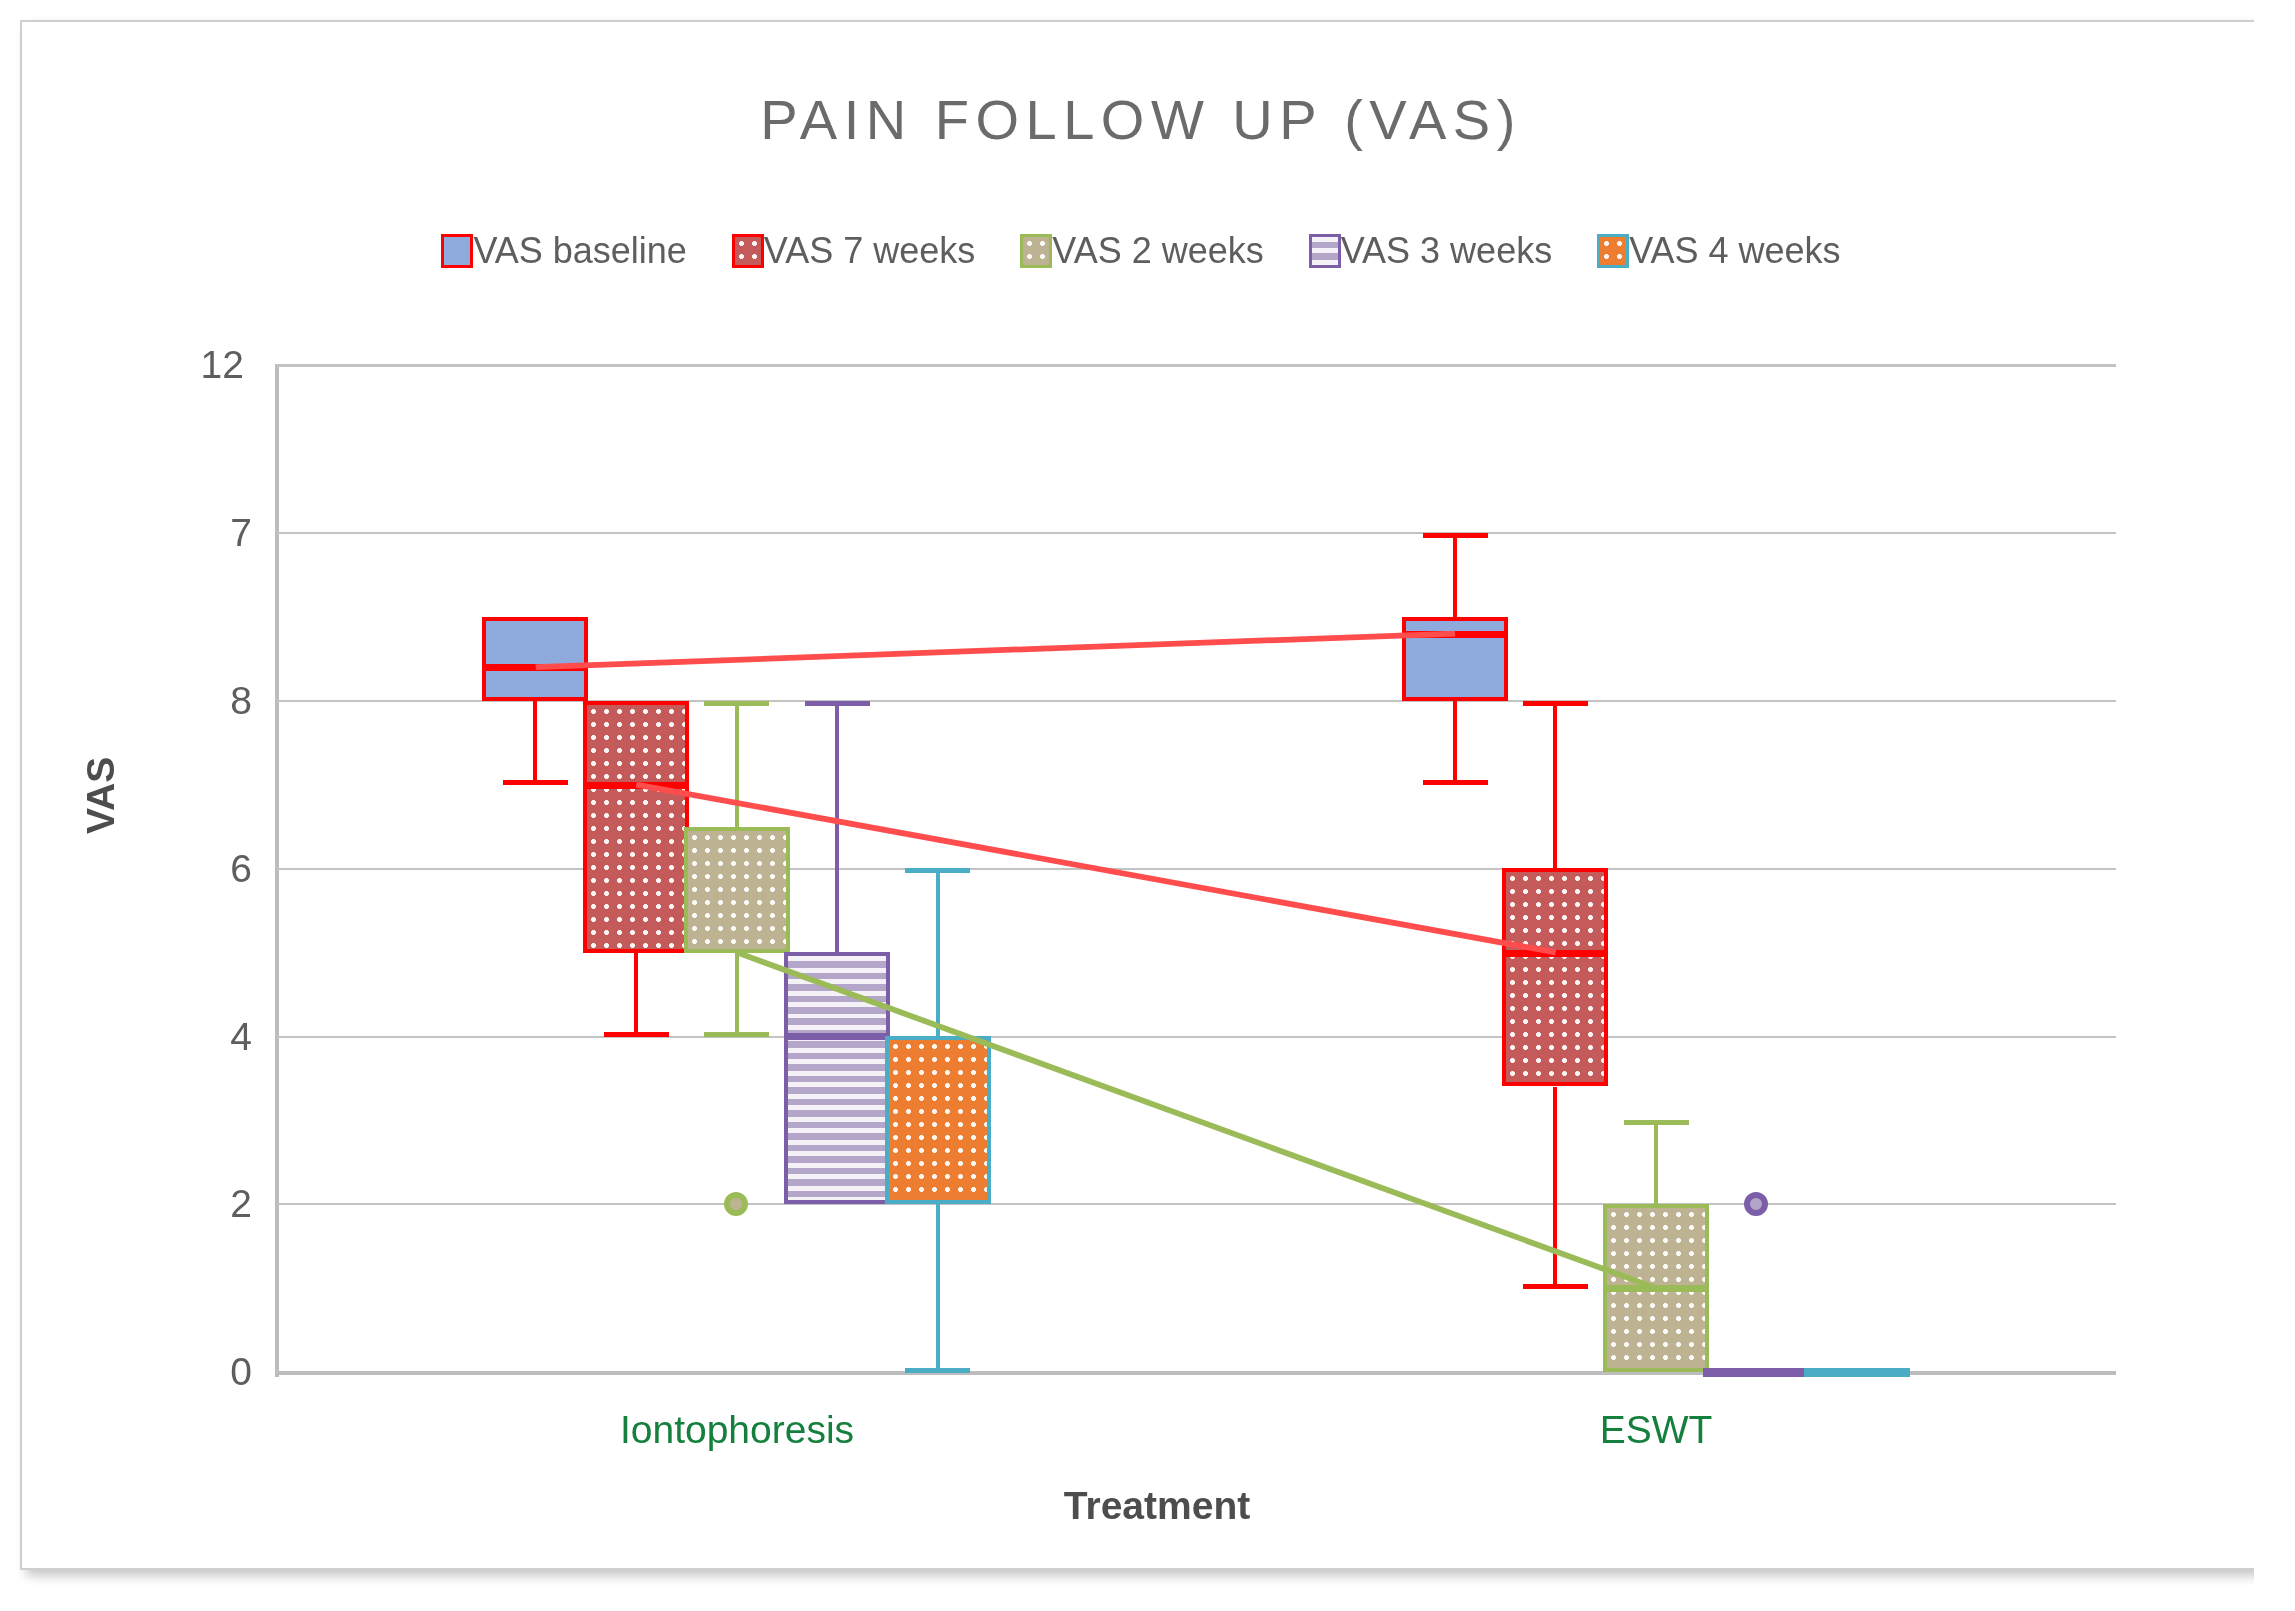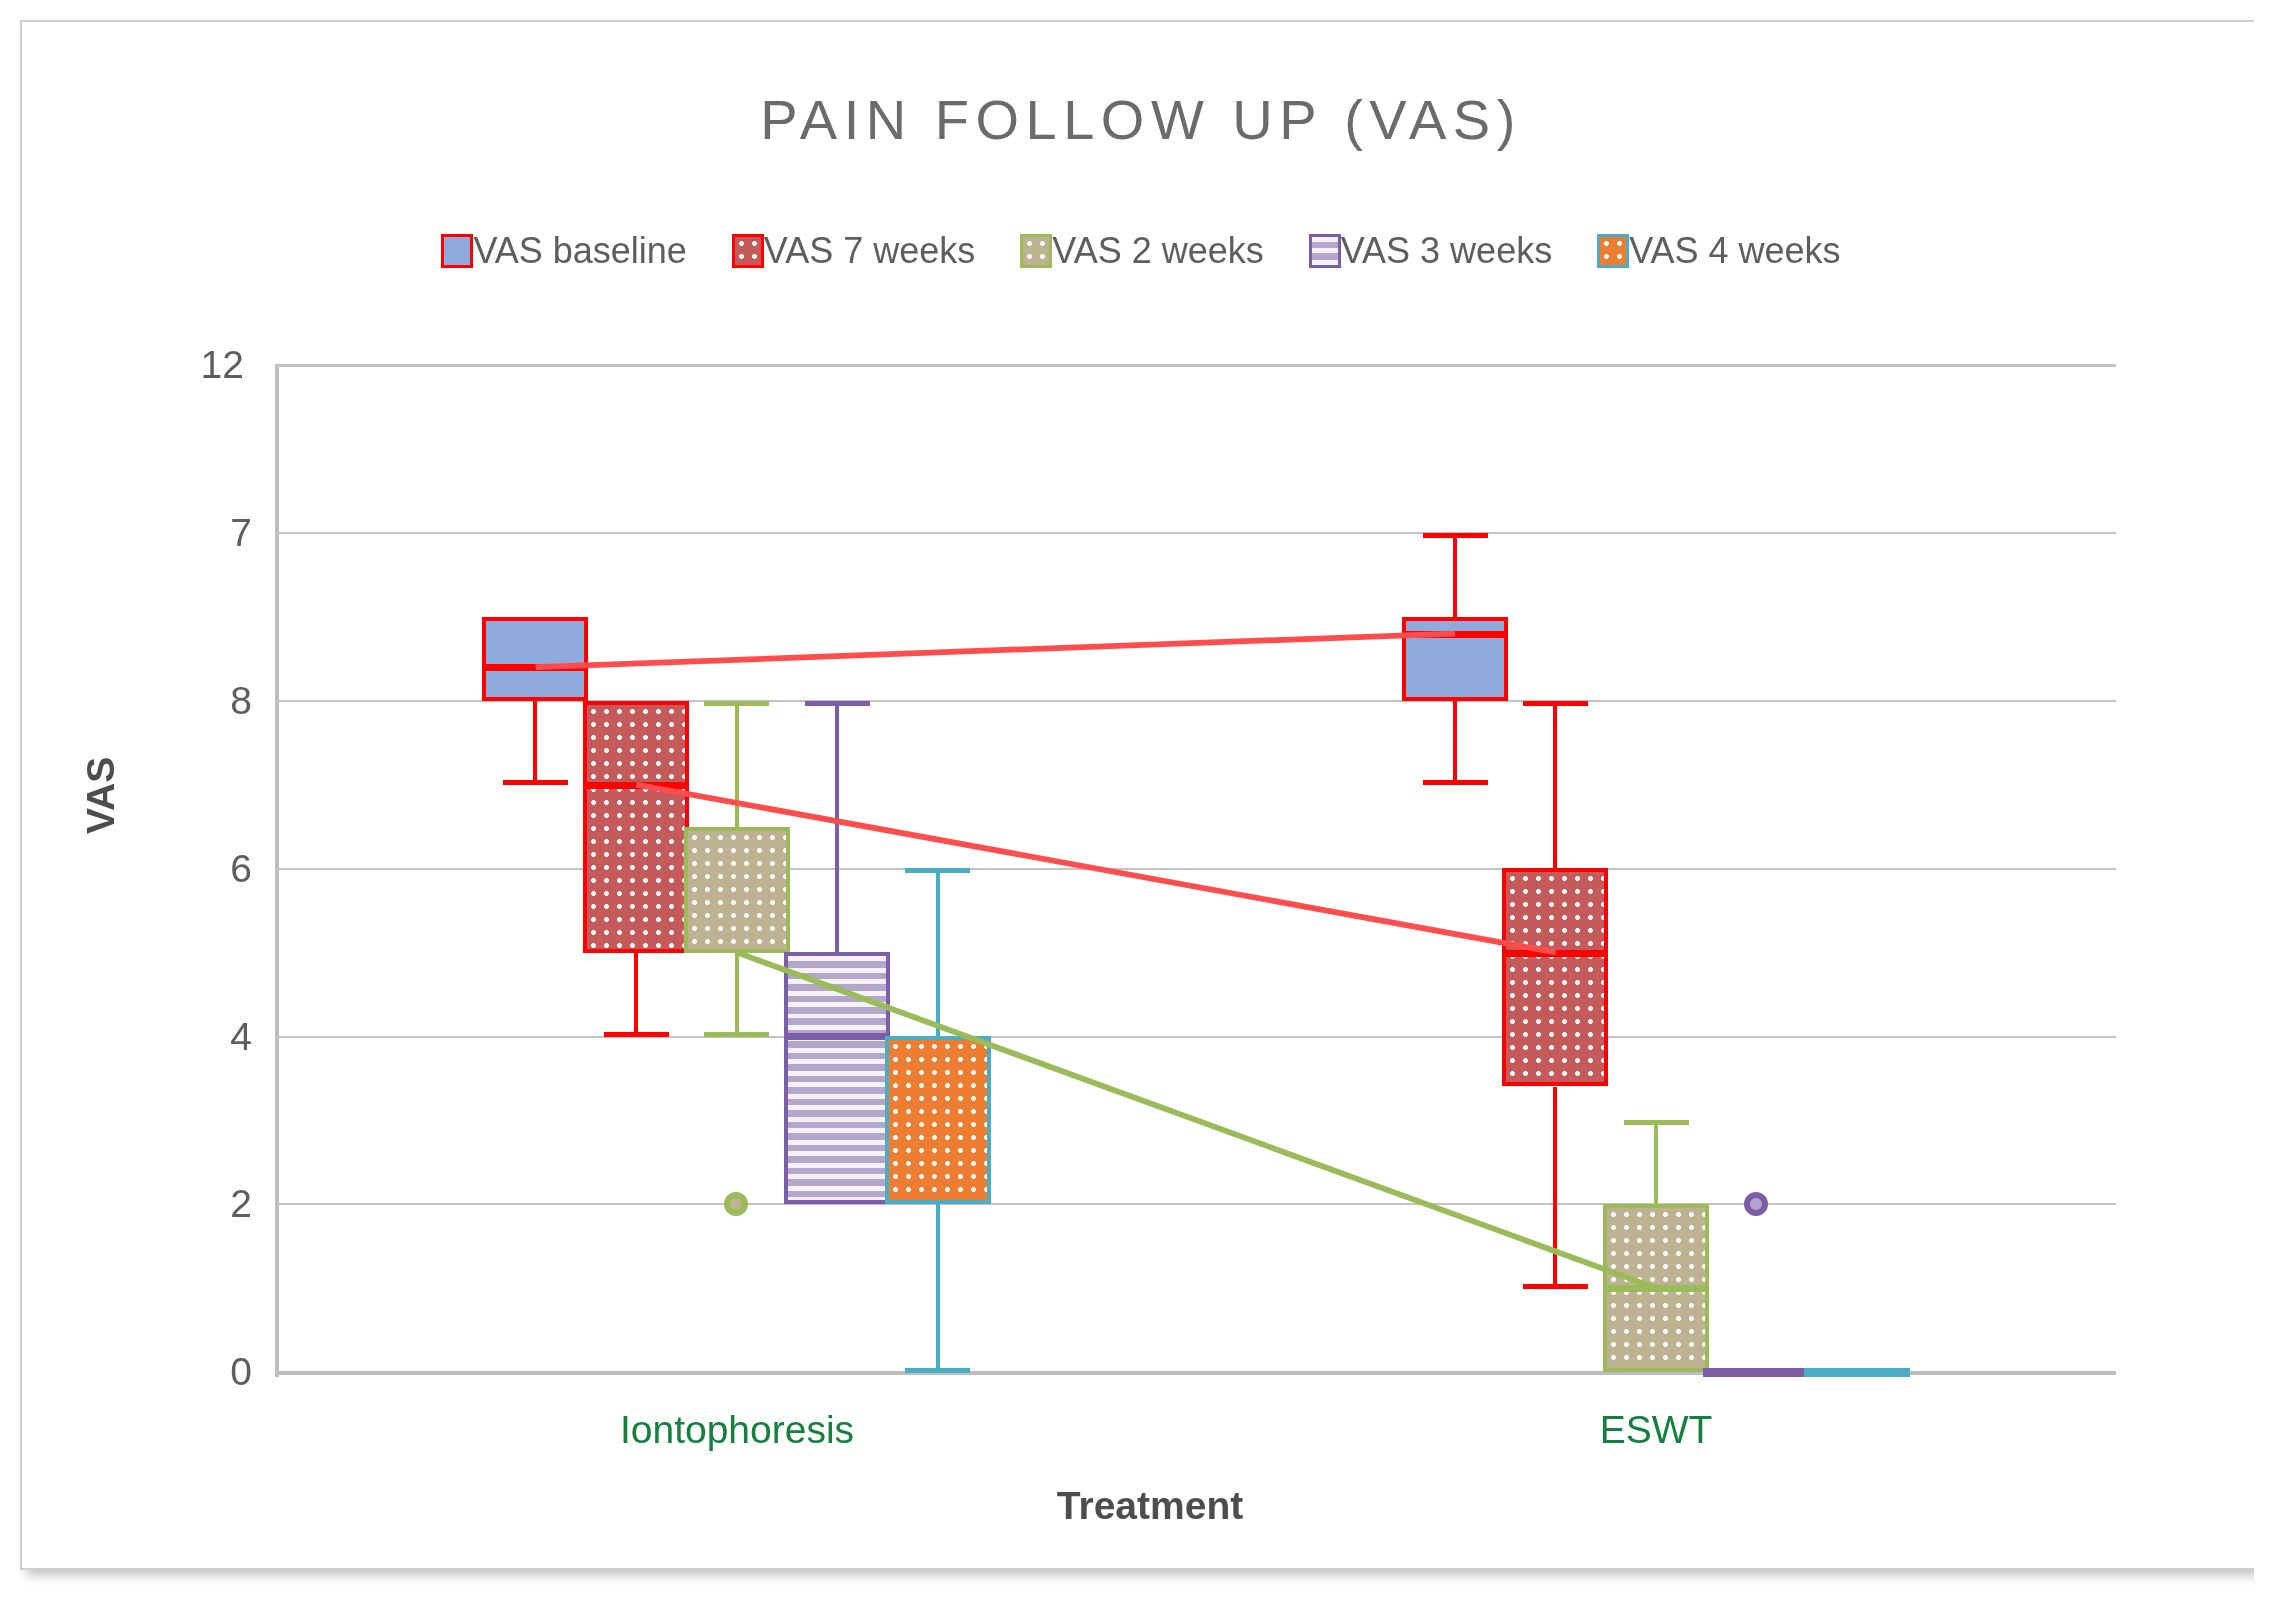--- a/index.html
+++ b/index.html
@@ -15,21 +15,21 @@
   .legend-item{display:flex;align-items:center;}
   .legend-swatch{width:32px;height:34px;box-sizing:border-box;}
   .legend-label{font-size:36px;color:#5e5e5e;white-space:nowrap;}
   #plot{position:absolute;left:255px;top:343px;width:1839px;height:1007px;}
   .gridline{position:absolute;left:0;width:100%;height:2.2px;background:#c3c3c3;}
   .ytick{position:absolute;text-align:right;width:144px;font-size:39px;color:#5e5e5e;
          transform:translateY(-50%);}
   #yaxis-line{position:absolute;left:253px;top:342px;width:4.3px;height:1013px;background:#bdbdbd;}
   #yaxis-title{position:absolute;left:57px;top:812px;font-size:39px;color:#4d4d4d;font-weight:bold;
                transform:rotate(-90deg);transform-origin:left top;white-space:nowrap;}
-  #xaxis-title{position:absolute;left:9px;top:1462px;width:100%;text-align:center;font-size:39px;
+  #xaxis-title{position:absolute;left:16px;top:1462px;width:100%;text-align:center;font-size:39px;
                color:#4d4d4d;font-weight:bold;}
   .xtick{position:absolute;top:1386px;font-size:39px;color:#15803d;text-align:center;
          transform:translateX(-50%);white-space:nowrap;}
   .bx{position:absolute;box-sizing:border-box;}
   .whisker-v{position:absolute;width:4.3px;}
   .whisker-cap{position:absolute;height:5px;}
   .median{position:absolute;height:6.5px;}
   .flatline{position:absolute;height:8.6px;}
   .outlier{position:absolute;border-radius:50%;box-sizing:border-box;}
   svg.overlay{position:absolute;left:0;top:0;width:1839px;height:1007px;overflow:visible;}

